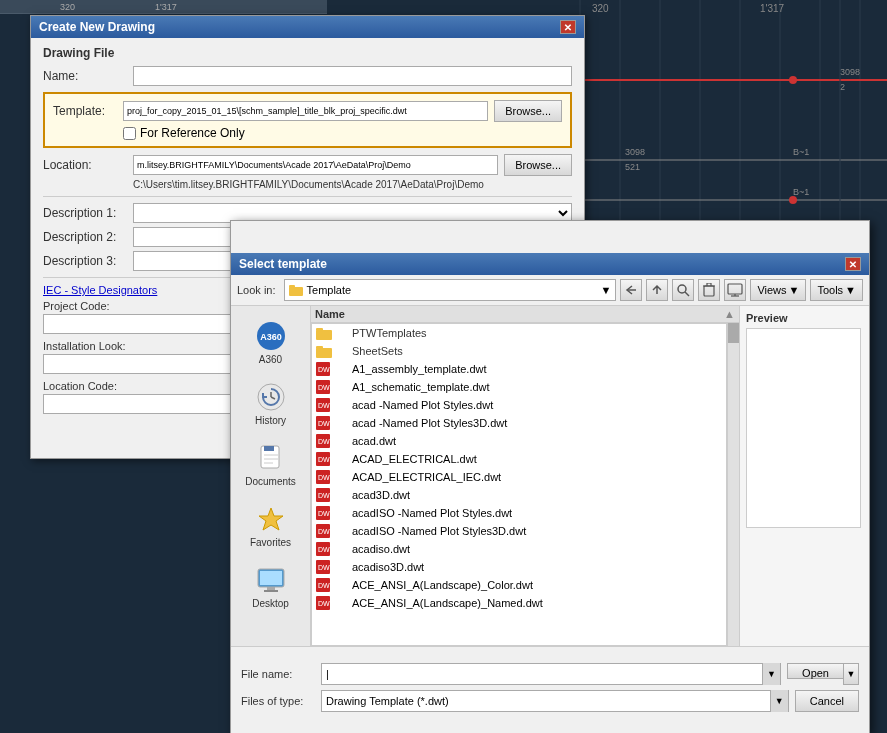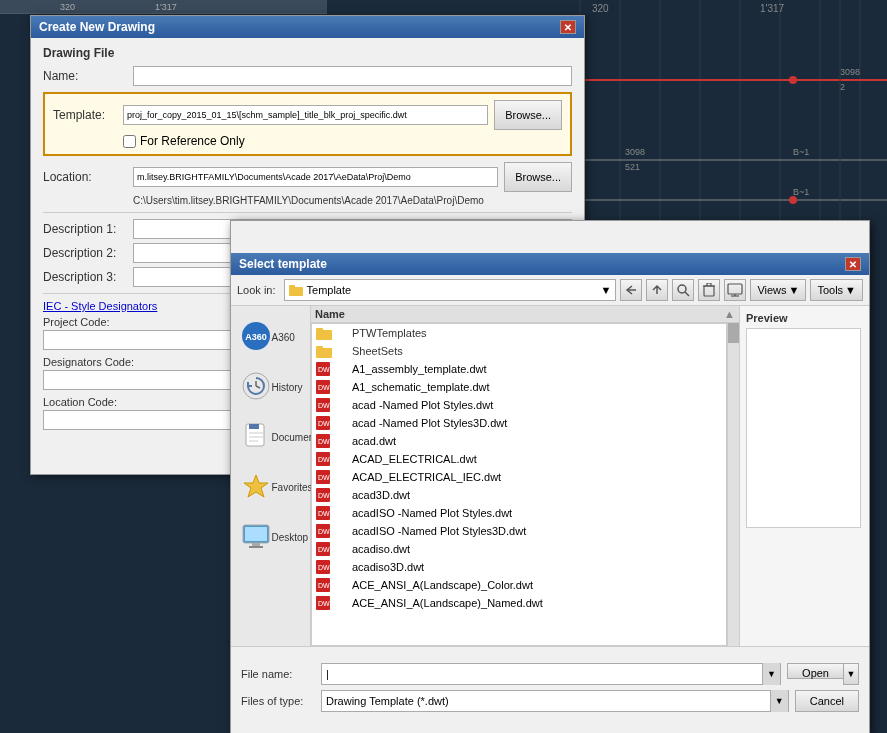--- a/index.html
+++ b/index.html
@@ -106,21 +106,21 @@
       font-size: 10px;
       color: #000;
     }
     .browse-btn {
       margin-left: 6px;
       padding: 2px 10px;
       background: linear-gradient(to bottom, #f5f5f5, #d8d8d8);
       border: 1px solid #aaa;
       font-size: 11px;
       cursor: pointer;
-      height: 30px;
+      height: 22px;
     }
     .checkbox-row {
       display: flex;
       align-items: center;
       margin-left: 70px;
     }
     .checkbox-row input[type=checkbox] {
       margin-right: 4px;
     }
     .location-section {
@@ -302,21 +302,21 @@
       background: #e8e8e8;
       border-right: 1px solid #ccc;
       display: flex;
       flex-direction: column;
       align-items: center;
       padding-top: 10px;
       gap: 8px;
     }
     .sidebar-item {
       display: flex;
-      flex-direction: row;
+      flex-direction: column;
       align-items: center;
       cursor: pointer;
       padding: 4px;
       width: 70px;
     }
     .sidebar-icon {
       width: 32px;
       height: 32px;
       margin-bottom: 2px;
     }
@@ -551,21 +551,21 @@
 
     <div class="iec-label">IEC - Style Designators</div>
 
     <div class="two-col">
       <div class="col-half">
         <div class="field-group">
           <div class="field-label">Project Code:</div>
           <input class="field-input" type="text" style="">
         </div>
         <div class="field-group">
-          <div class="field-label">Designators Code:</div>
+          <div class="field-label">Installation Look:</div>
           <input class="field-input" type="text" style="">
         </div>
         <div class="field-group">
           <div class="field-label">Location Code:</div>
           <input class="field-input" type="text" style="">
         </div>
       </div>
       <div class="col-half">
         <div class="sheet-values-header">Sheet Values</div>
         <div class="sheet-row">

